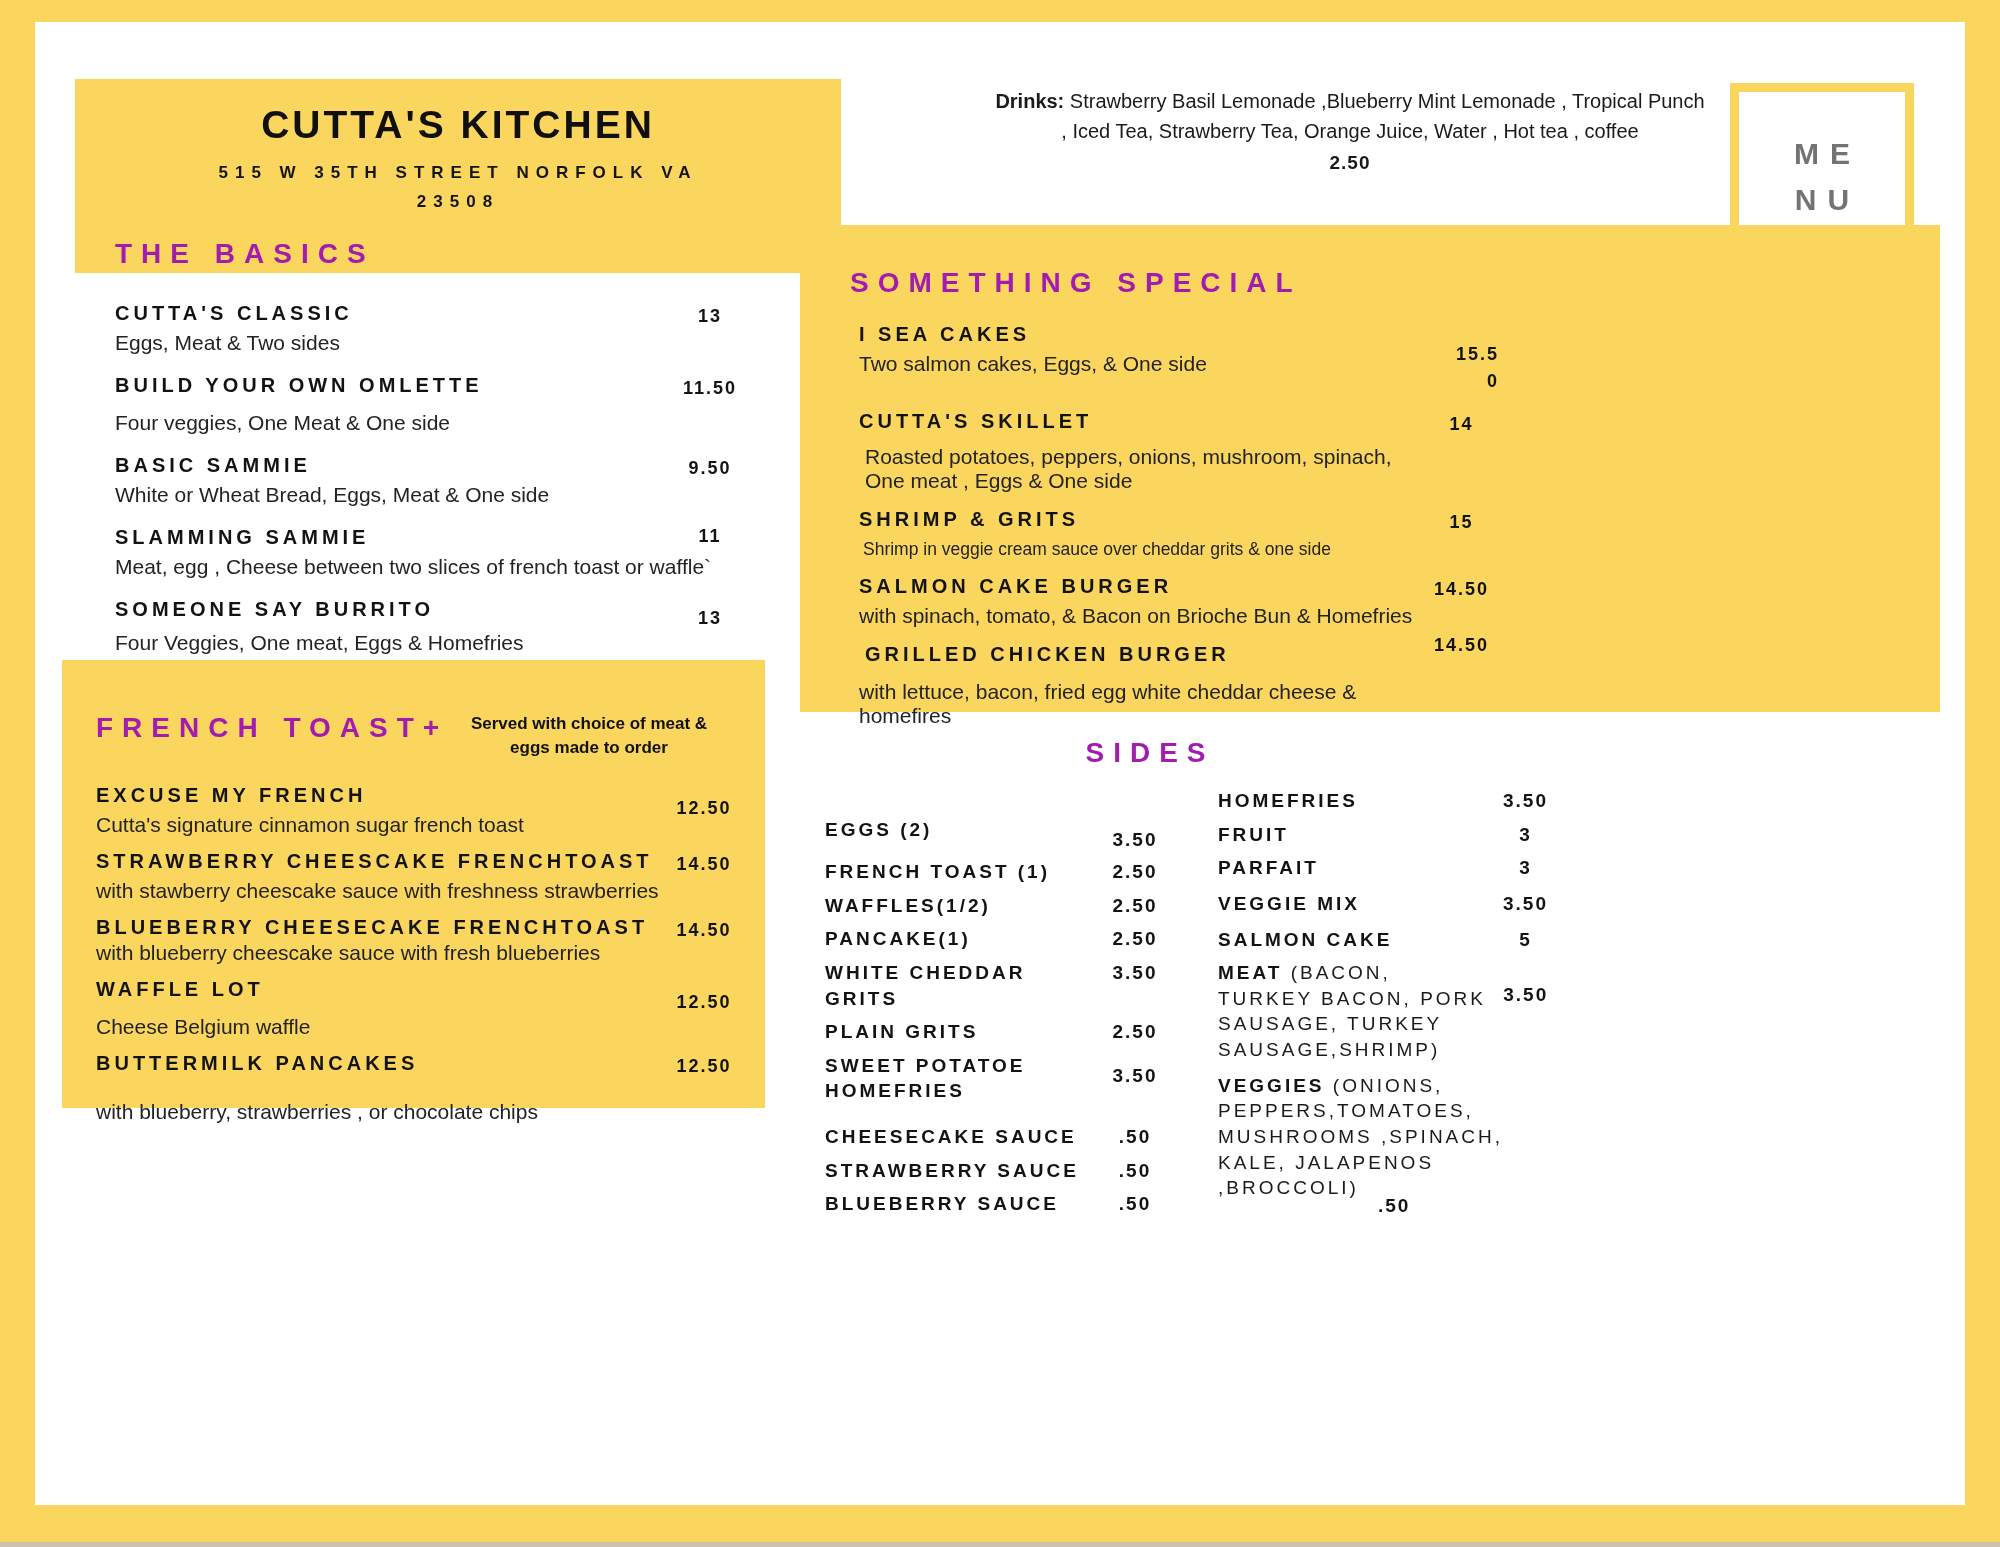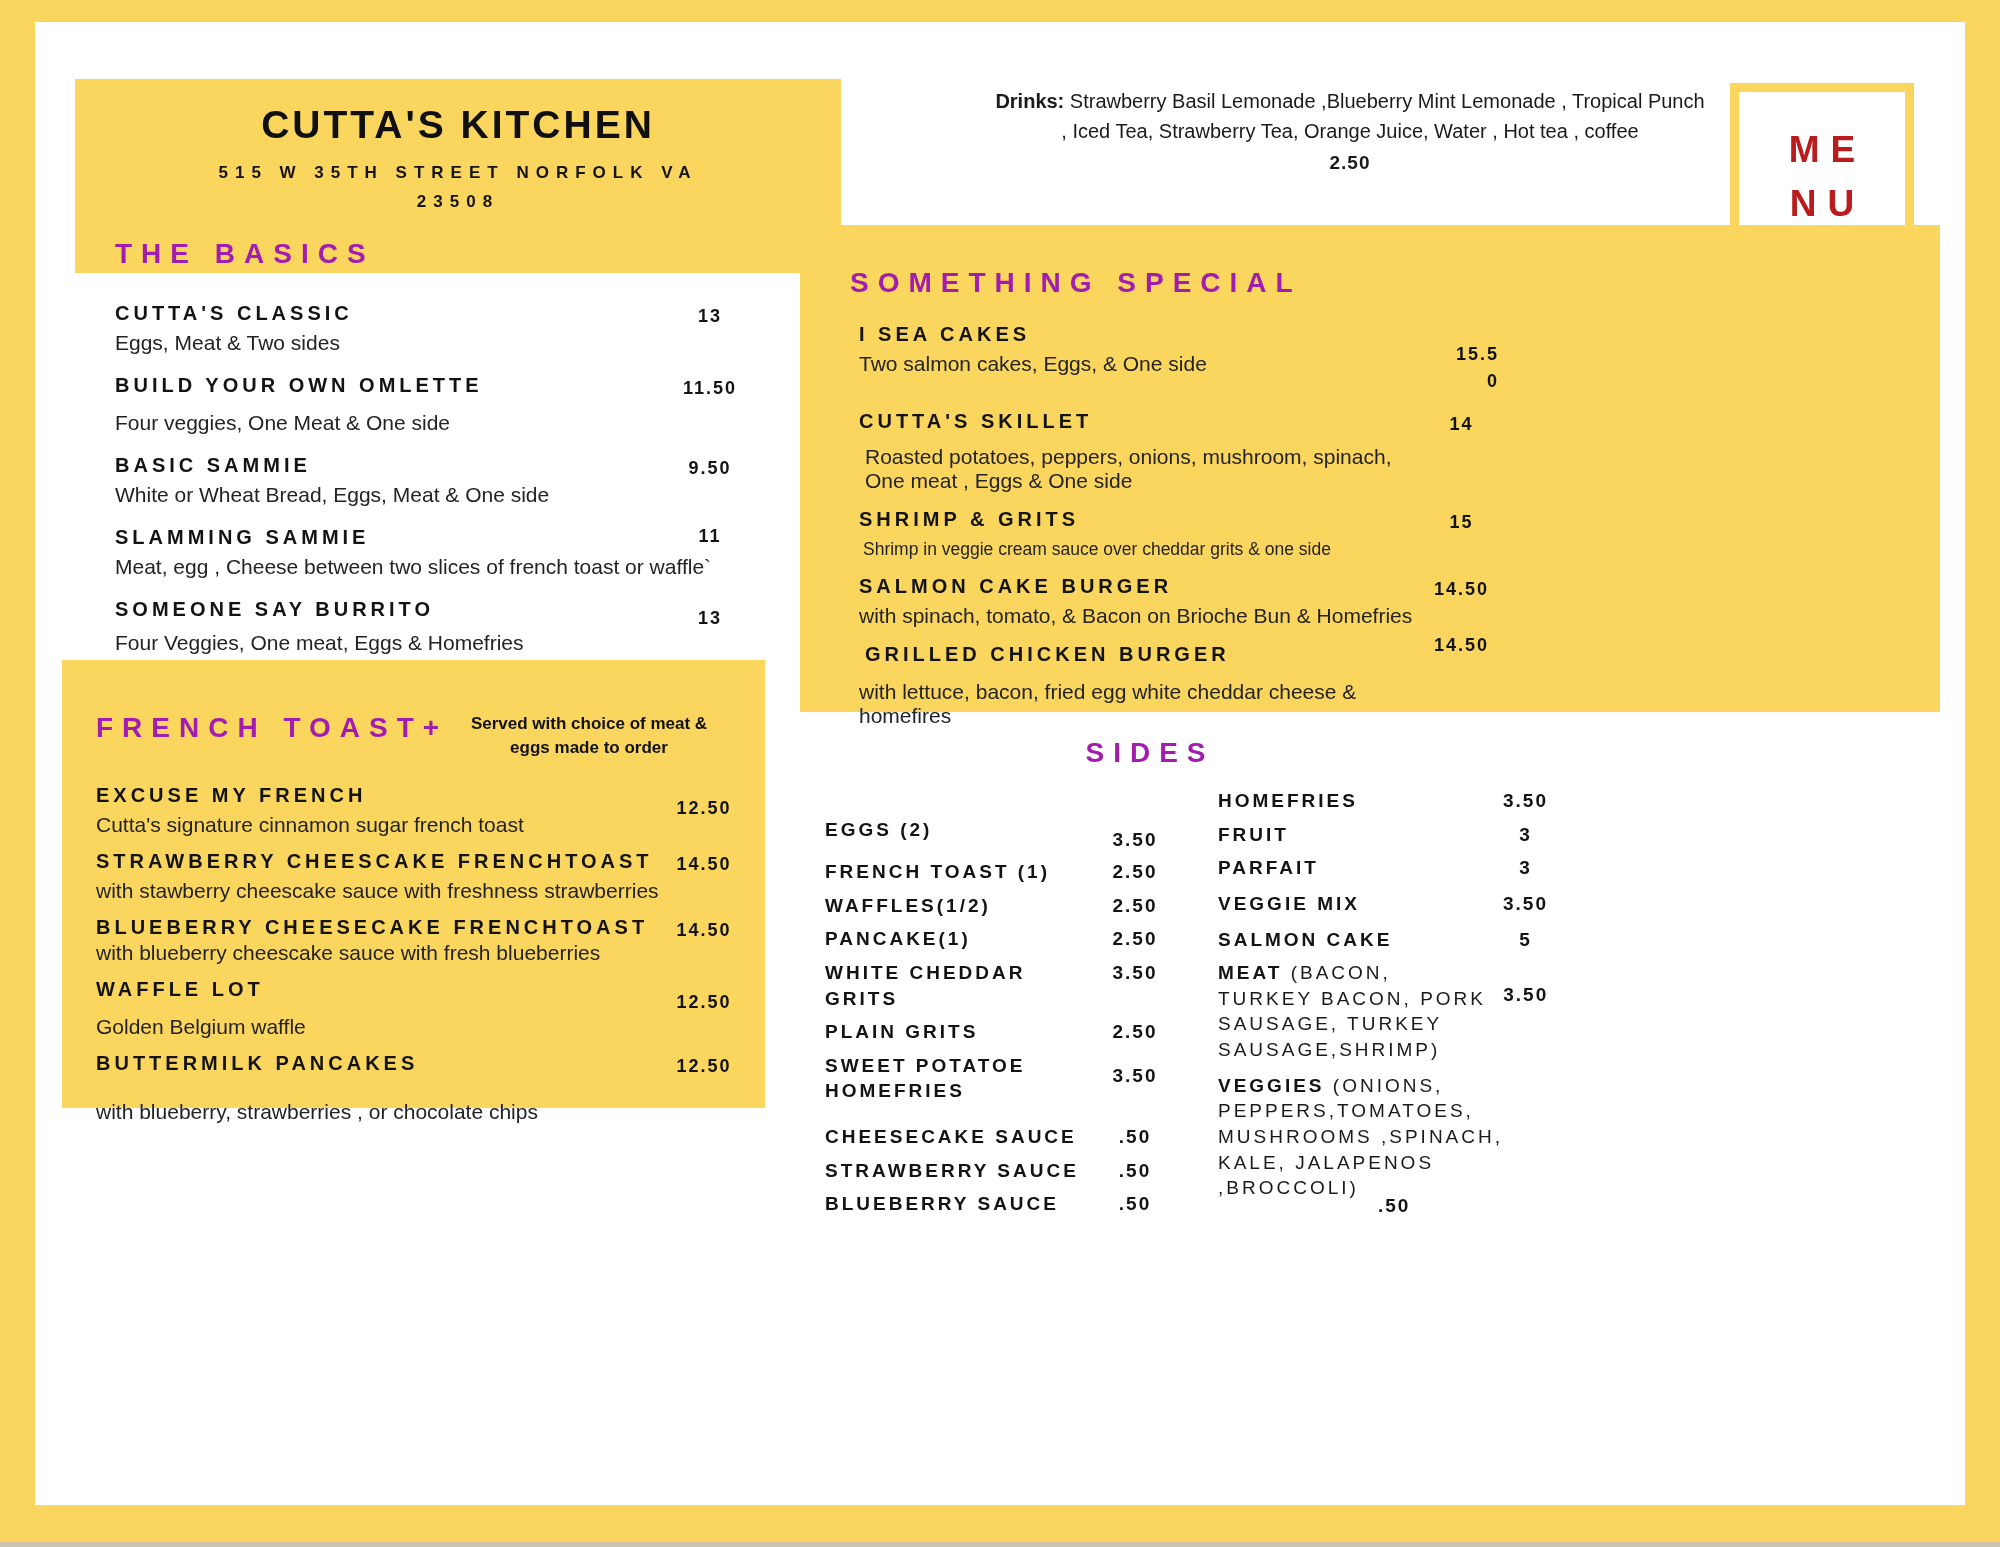--- a/index.html
+++ b/index.html
@@ -19,21 +19,21 @@
   .header-title { margin-top:24px; font-size:39px; font-weight:bold; letter-spacing:3px; color:#101010; }
   .addr1 { margin-top:16px; font-size:17px; font-weight:bold; letter-spacing:7px; }
   .addr2 { margin-top:9px;  font-size:17px; font-weight:bold; letter-spacing:7px; }
 
   .drinks { position:absolute; left:995px; top:86px; width:710px; text-align:center; font-size:20px; line-height:30px; color:#1a1a1a; }
   .drinks .bold { font-weight:bold; }
   .drinks-price { font-weight:bold; letter-spacing:1px; margin-top:2px; font-size:19px; }
 
   .menu-badge { position:absolute; left:1730px; top:83px; width:184px; height:188px; background:#fff;
                 border:9px solid #FBD65E; display:flex; flex-direction:column; justify-content:center; align-items:center; gap:12px; }
-  .menu-badge .line { font-size:37px; font-weight:bold; letter-spacing:11px; margin-right:-11px; color:#b91c1c;text-align:right; }
+  .menu-badge .line { font-size:30px; font-weight:bold; letter-spacing:11px; margin-right:-11px; color:#737373;text-align:right; }
 
   
   .sec-title { font-size:28px; font-weight:bold; letter-spacing:9px; color:#a21caf; white-space:nowrap; }
   .item { display:flex; align-items:flex-start; }
   .item-text { flex:1; min-width:0; }
   .item-name { font-size:20px; font-weight:bold; letter-spacing:4px; color:#131313; white-space:nowrap; }
   .item-desc { font-size:21px; color:#232323; margin-top:6px; white-space:nowrap; }
   .item-price { font-size:18px; font-weight:bold; letter-spacing:2px; text-align:center; padding-top:4px; color:#131313; }
 
   
@@ -204,21 +204,21 @@
     <div class="item">
       <div class="item-text">
         <div class="item-name">BLUEBERRY CHEESECAKE FRENCHTOAST</div>
         <div class="item-desc" style="margin-top:2px;">with blueberry cheescake sauce with fresh blueberries</div>
       </div>
       <div class="item-price">14.50</div>
     </div>
     <div class="item">
       <div class="item-text">
         <div class="item-name">WAFFLE LOT</div>
-        <div class="item-desc" style="margin-top:14px;">Golden Belgium waffle</div>
+        <div class="item-desc" style="margin-top:14px;">Cheese Belgium waffle</div>
       </div>
       <div class="item-price" style="padding-top:14px;">12.50</div>
     </div>
     <div class="item">
       <div class="item-text">
         <div class="item-name">BUTTERMILK PANCAKES</div>
         <div class="item-desc" style="margin-top:25px;">with blueberry, strawberries , or chocolate chips</div>
       </div>
       <div class="item-price">12.50</div>
     </div>

